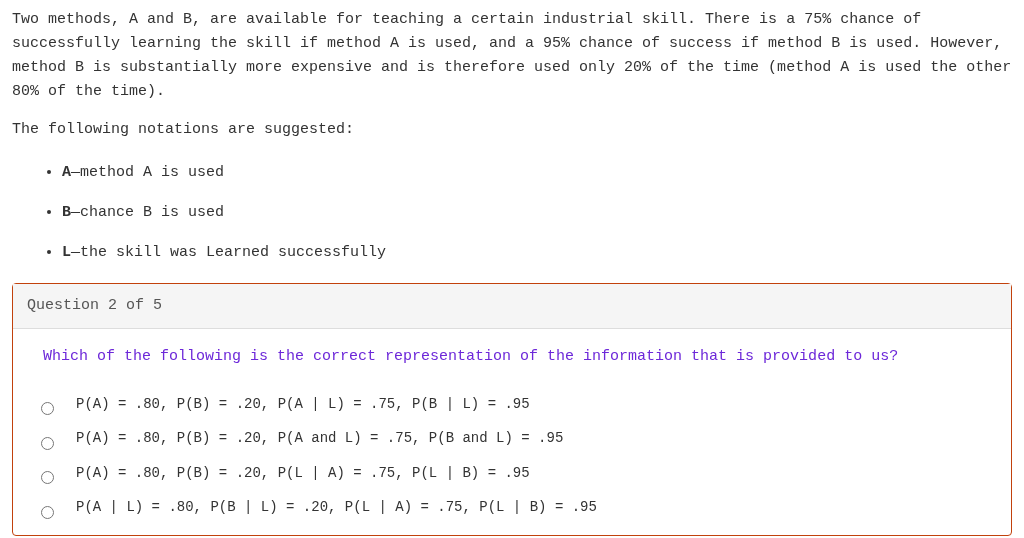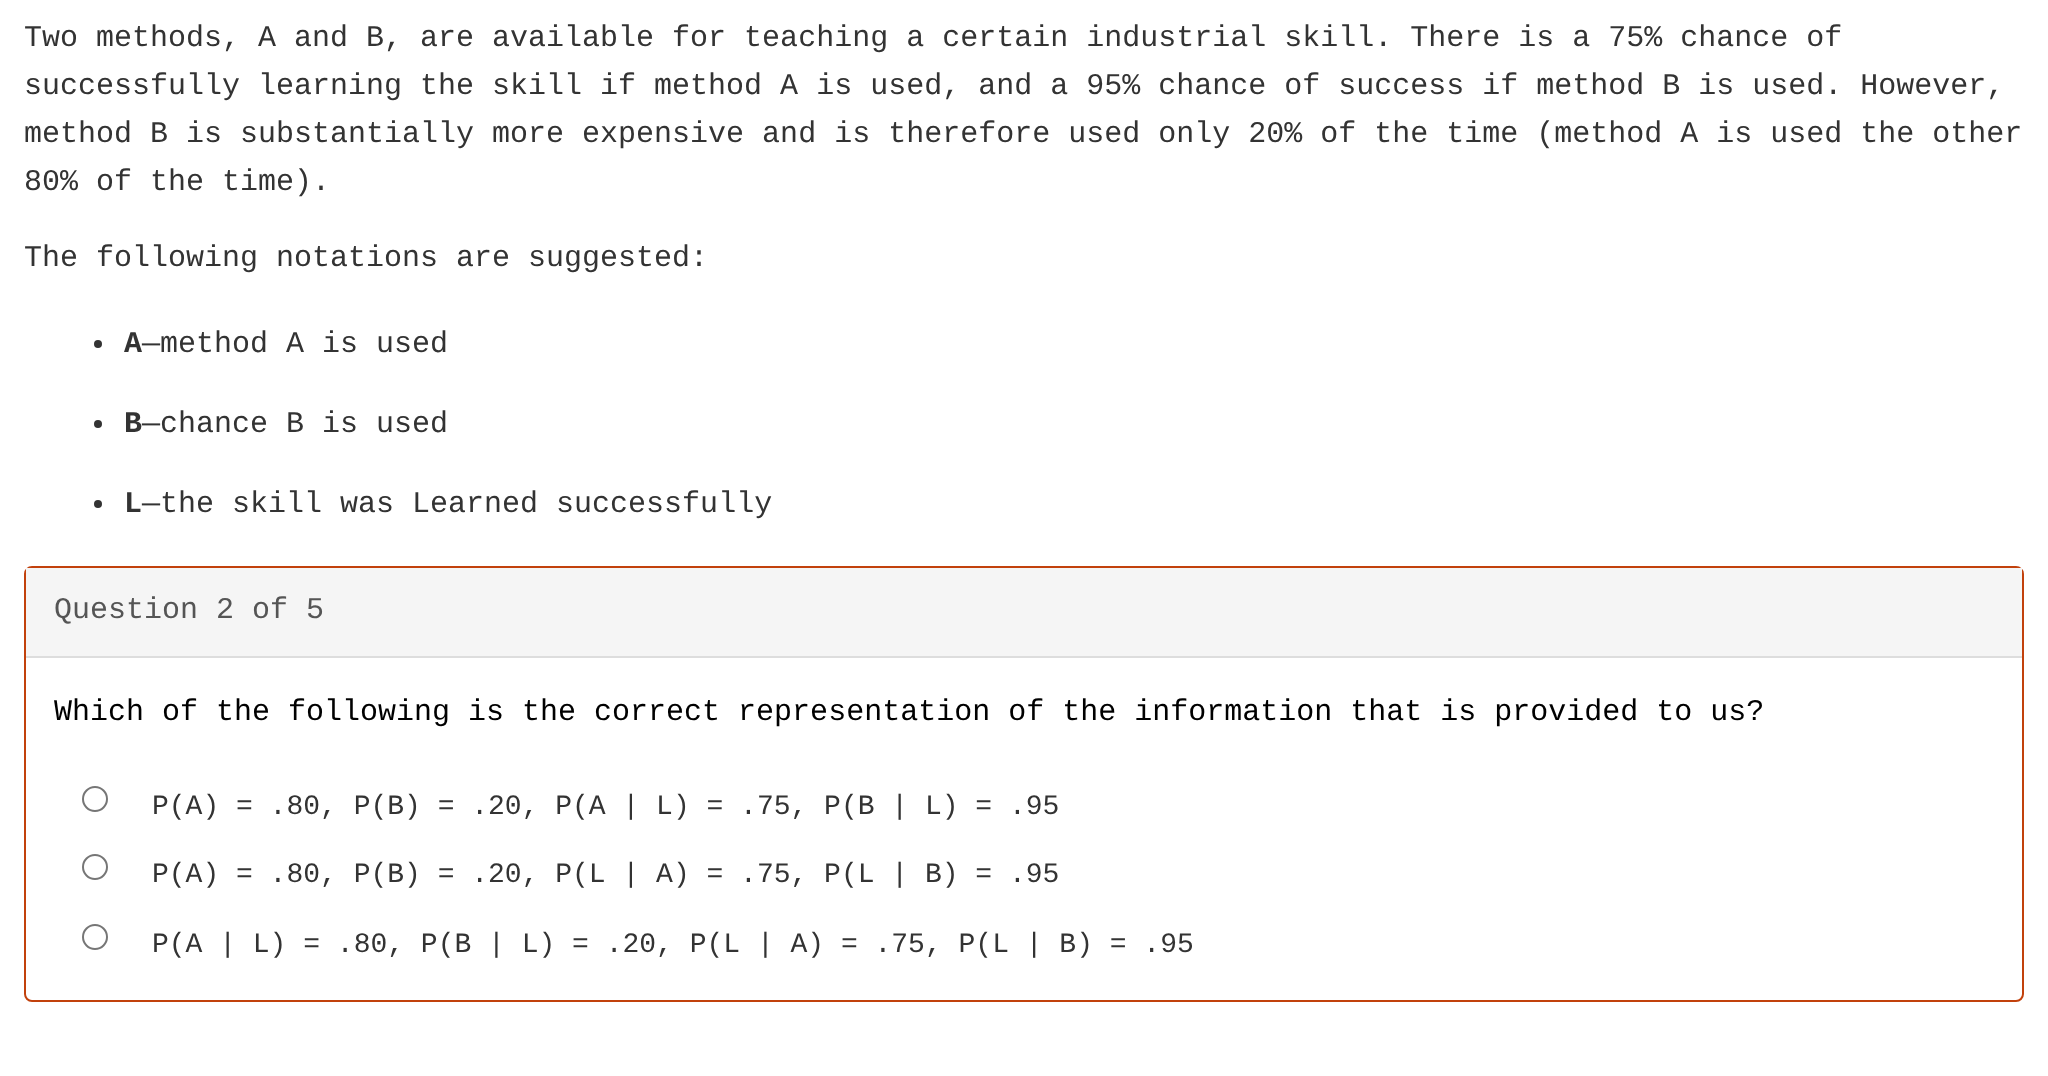--- a/index.html
+++ b/index.html
@@ -45,30 +45,31 @@
       border-bottom: 1px solid #ddd;
       padding: 10px 14px;
       color: #555;
       font-size: 15px;
     }
     .question-body {
       padding: 16px 14px 10px 14px;
     }
     .question-prompt {
       margin-bottom: 18px;
-      color: #000000;
+      color: #6d28d9;
+      margin-left: 16px;
     }
     .options {
       display: flex;
       flex-direction: column;
       gap: 0;
     }
     .option-row {
       display: flex;
-      align-items: flex-start;
+      align-items: flex-end;
       padding: 6px 0 6px 14px;
     }
     .option-row input[type="radio"] {
       margin-right: 22px;
       cursor: pointer;
     }
     .option-text {
       font-size: 14px;
       color: #333;
     }
@@ -96,20 +97,24 @@
   <div class="question-header">Question 2 of 5</div>
   <div class="question-body">
     <div class="question-prompt">Which of the following is the correct representation of the information that is provided to us?</div>
     <div class="options">
       <div class="option-row">
         <input type="radio" name="q2" style="">
         <span class="option-text">P(A) = .80, P(B) = .20, P(A | L) = .75, P(B | L) = .95</span>
       </div>
       <div class="option-row">
         <input type="radio" name="q2" style="">
+        <span class="option-text">P(A) = .80, P(B) = .20, P(A and L) = .75, P(B and L) = .95</span>
+      </div>
+      <div class="option-row">
+        <input type="radio" name="q2" style="">
         <span class="option-text">P(A) = .80, P(B) = .20, P(L | A) = .75, P(L | B) = .95</span>
       </div>
       <div class="option-row">
         <input type="radio" name="q2" style="">
         <span class="option-text">P(A | L) = .80, P(B | L) = .20, P(L | A) = .75, P(L | B) = .95</span>
       </div>
     </div>
   </div>
 </div>
 

